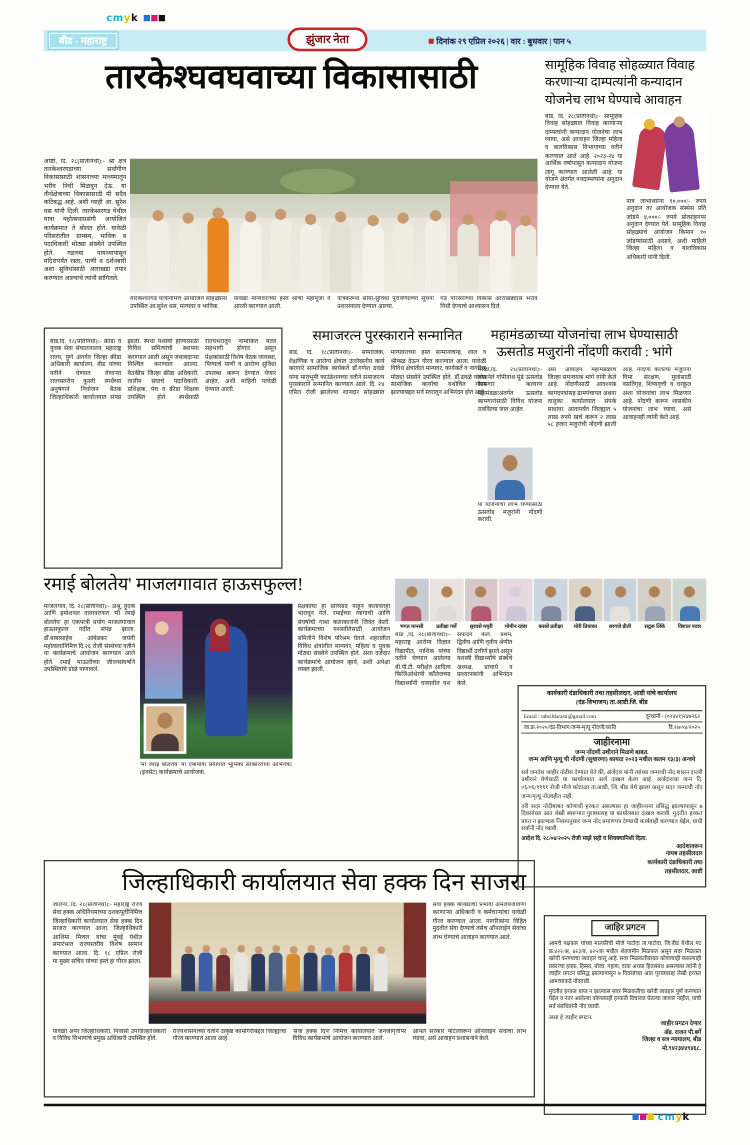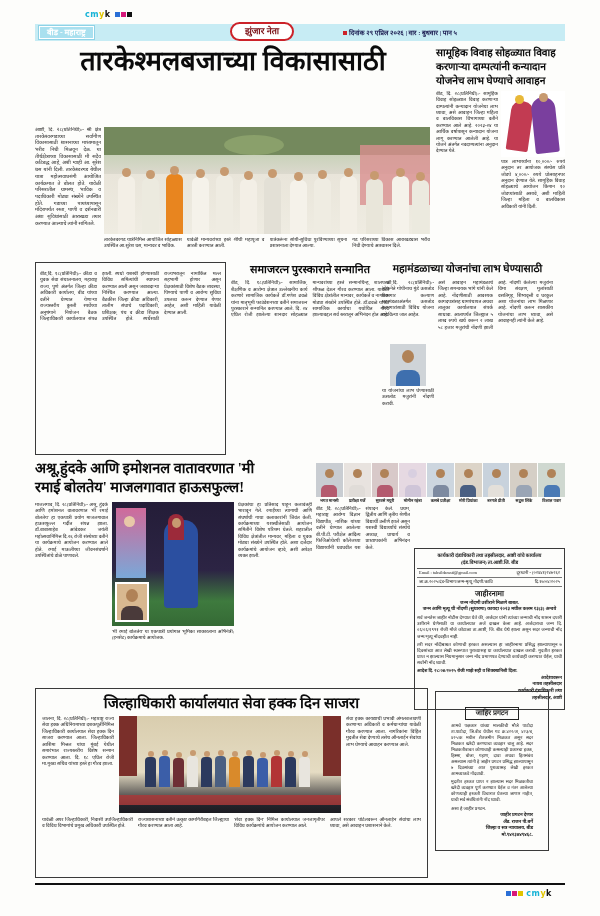--- a/index.html
+++ b/index.html
@@ -19,21 +19,21 @@
     border:1px solid #ffffff;outline:1px solid #8fd2e6;color:#ffffff;font-weight:bold;
     font-size:8px;line-height:11px;white-space:nowrap}
   .pill{position:absolute;left:195px;top:-2px;width:64px;height:19px;background:#ffffff;
     border:2px solid #cc2229;border-radius:10px;text-align:center;font-weight:bold;
     font-size:9px;line-height:15px;color:#7a1016;white-space:nowrap}
   .issue{position:absolute;left:308px;top:4px;font-size:6.6px;font-weight:bold;color:#16164c;white-space:nowrap}
   .issue b{display:inline-block;width:4px;height:4px;background:#cc2229;margin-right:2px}
 
   
   .h-xl{font-weight:bold;text-align:center;font-size:27px;line-height:1.28;color:#0b0b0b}
-  .h-md{font-weight:bold;text-align:center;color:#0b0b0b}
+  .h-md{font-weight:normal;text-align:center;color:#0b0b0b}
 
   
   .txt{font-size:5px;line-height:1.34;text-align:justify;color:#222;overflow:hidden}
   .cap{font-size:4.8px;line-height:1.3;text-align:justify;color:#222;overflow:hidden}
 
   .abs{position:absolute}
   .box{border:1px solid #3a3a3a}
 
   
   .photo{position:relative;overflow:hidden}
@@ -70,21 +70,21 @@
     <i class="sq1"></i><i class="sq2"></i><i class="sq4"></i>
   </div>
 
   <div class="hbar">
     <span class="edition">बीड - महाराष्ट्र</span>
     <span class="pill">झुंजार नेता</span>
     <span class="issue"><b></b><span>दिनांक २९ एप्रिल २०२६ | वार : बुधवार | पान ५</span></span>
   </div>
 
   <div class="abs h-xl" style="left:35px;top:44px;width:396px">
-    <div>तारकेश्मलबजाच्या विकासासाठी</div>
+    <div>तारकेश्घवघवाच्या विकासासाठी</div>
   </div>
 
   <div class="abs txt" style="left:35px;top:127px;width:66px;height:131px">आष्टी, दि. २८(प्रतिनिधी):- श्री क्षेत्र तारकेश्वरगडाच्या सर्वांगीण विकासासाठी शासनाच्या माध्यमातून भरीव निधी मिळवून देऊ. या तीर्थक्षेत्राच्या विकासासाठी मी सदैव कटिबद्ध आहे, अशी ग्वाही आ. सुरेश धस यांनी दिली. तारकेश्वरगड येथील यात्रा महोत्सवाप्रसंगी आयोजित कार्यक्रमात ते बोलत होते. यावेळी परिसरातील ग्रामस्थ, भाविक व पदाधिकारी मोठ्या संख्येने उपस्थित होते. गडाच्या पायथ्यापासून मंदिरापर्यंत रस्ता, पाणी व दर्शनबारी अशा सुविधांसाठी आराखडा तयार करण्यात आल्याचे त्यांनी सांगितले.</div>
   <div class="abs photo" style="left:104px;top:127px;width:326px;height:107px;background:linear-gradient(#74895d 0%,#74895d 26%,#c9d2ba 26%,#dcd9ce 44%,#e9e5da 44%,#efece2 100%)">
     <div style="position:absolute;right:0;top:18px;width:70px;height:60px;background:#d99090;opacity:.8"></div>
     <div style="position:absolute;left:120px;top:8px;width:60px;height:20px;background:#8aa06b;border-radius:50%"></div>
     <i class="p" style="left:14px;height:58px;background:#f3efe6"></i>
     <i class="p" style="left:38px;height:56px;background:#eceadf"></i>
     <i class="p" style="left:62px;height:60px;background:#e8851f"></i>
     <i class="p" style="left:88px;height:57px;background:#f5f2ea"></i>
@@ -128,37 +128,37 @@
   <div class="abs" style="left:231px;top:262px;width:158px;height:193px">
     <div class="h-md" style="font-size:11px;line-height:1.3">
       <div>समाजरत्न पुरस्काराने सन्मानित</div>
     </div>
     <div class="txt" style="margin-top:4px;height:155px;columns:2;column-gap:5px;font-size:4.8px">बीड, दि. १८(प्रतिनिधी):- सामाजिक, शैक्षणिक व आरोग्य क्षेत्रात उल्लेखनीय कार्य करणारे सामाजिक कार्यकर्ते डॉ.गणेश ढवळे यांना मातृभूमी फाउंडेशनच्या वतीने समाजरत्न पुरस्काराने सन्मानित करण्यात आले. दि. २४ एप्रिल रोजी झालेल्या शानदार सोहळ्यात मान्यवरांच्या हस्ते सन्मानचिन्ह, शाल व श्रीफळ देऊन गौरव करण्यात आला. यावेळी विविध क्षेत्रांतील मान्यवर, कार्यकर्ते व नागरिक मोठ्या संख्येने उपस्थित होते. डॉ.ढवळे यांच्या सामाजिक कार्याचा यथोचित गौरव झाल्याबद्दल सर्व स्तरातून अभिनंदन होत आहे.</div>
   </div>
 
   <div class="abs" style="left:382px;top:262px;width:171px;height:193px">
     <div class="h-md" style="font-size:10.6px;line-height:1.3">
       <div>महामंडळाच्या योजनांचा लाभ घेण्यासाठी</div>
+      <div>ऊसतोड मजुरांनी नोंदणी करावी : भांगे</div>
     </div>
     <div style="display:flex;gap:4px;margin-top:4px;height:158px">
       <div style="width:52px">
         <div class="txt" style="font-size:4.8px;height:62px">परळी,दि. २८(प्रतिनिधी):- लोकनेते गोपीनाथ मुंडे ऊसतोड कामगार कल्याण महामंडळाअंतर्गत ऊसतोड कामगारांसाठी विविध योजना राबविल्या जात आहेत.</div>
         <div class="photo" style="width:36px;height:42px;margin:2px auto;background:#cfd4d8">
           <i style="position:absolute;left:50%;top:6px;margin-left:-6px;width:12px;height:13px;border-radius:50%;background:#b08257"></i>
           <u style="position:absolute;left:50%;bottom:0;margin-left:-12px;width:24px;height:16px;border-radius:8px 8px 0 0;background:#3e6fae"></u>
         </div>
         <div class="txt" style="font-size:4.8px;height:44px">या योजनांचा लाभ घेण्यासाठी ऊसतोड मजुरांनी नोंदणी करावी.</div>
       </div>
       <div class="txt" style="flex:1;columns:2;column-gap:5px;font-size:4.8px">असे आवाहन महामंडळाचे जिल्हा समन्वयक भांगे यांनी केले आहे. नोंदणीसाठी आवश्यक कागदपत्रांसह ग्रामपंचायत अथवा तालुका कार्यालयात संपर्क साधावा. आतापर्यंत जिल्ह्यात ५ लाख रुपये खर्च करून २ लाख ५८ हजार मजुरांची नोंदणी झाली आहे. नोंदणी केलेल्या मजुरांना विमा संरक्षण, मुलांसाठी वसतिगृह, शिष्यवृत्ती व घरकुल अशा योजनांचा लाभ मिळणार आहे. नोंदणी करून शासकीय योजनांचा लाभ घ्यावा, असे आवाहनही त्यांनी केले आहे.</div>
     </div>
   </div>
 
   <div class="abs" style="left:35px;top:459px;width:277px">
     <div class="h-md" style="font-size:14.5px;line-height:1.3;text-align:left">
-      <div>अश्रू,हुंदके आणि इमोशनल वातावरणात 'मी</div>
       <div>रमाई बोलतेय' माजलगावात हाऊसफुल्ल!</div>
     </div>
     <div style="display:flex;gap:4px;margin-top:5px">
       <div class="txt" style="width:73px;height:182px;font-size:4.8px">माजलगाव, दि. २८(प्रतिनिधी):- अश्रू, हुंदके आणि इमोशनल वातावरणात 'मी रमाई बोलतेय' हा एकपात्री प्रयोग माजलगावात हाऊसफुल्ल गर्दीत संपन्न झाला. डॉ.बाबासाहेब आंबेडकर जयंती महोत्सवानिमित्त दि.२६ रोजी संस्थेच्या वतीने या कार्यक्रमाचे आयोजन करण्यात आले होते. रमाई माऊलीच्या जीवनसंघर्षाने उपस्थितांचे डोळे पाणावले.</div>
       <div style="width:122px">
         <div class="photo" style="width:122px;height:124px;background:linear-gradient(#241d38 0%,#2c2444 55%,#3e7a3e 80%,#356a35 100%)">
           <div style="position:absolute;left:4px;top:6px;width:30px;height:70px;background:linear-gradient(#d06a9a,#7aa8d8)"></div>
           <div style="position:absolute;left:12px;top:14px;width:11px;height:11px;border-radius:50%;background:#e8c8a8"></div>
           <div style="position:absolute;left:52px;top:18px;width:34px;height:88px;background:#2b4fa0;border-radius:14px 14px 4px 4px"></div>
           <div style="position:absolute;left:56px;top:12px;width:16px;height:26px;background:#9c2a3a;border-radius:8px 8px 0 0"></div>
@@ -250,21 +250,21 @@
     <div style="margin-top:2px;font-weight:bold">आदेश दि. २८/०४/२०२५ रोजी माझे सही व शिक्क्यानिशी दिला.</div>
     <div class="sig">
       <div>आदेशावरून</div>
         <div>नायब तहसीलदार</div>
         <div>कार्यकारी दंडाधिकारी तथा</div>
         <div>तहसीलदार, आष्टी</div>
     </div>
   </div>
 
   <div class="abs box" style="left:35px;top:688px;width:393px;height:190px;padding:3px 6px">
-    <div class="h-md" style="font-size:15px;text-align:center">जिल्हाधिकारी कार्यालयात सेवा हक्क दिन साजरा</div>
+    <div class="h-md" style="font-size:19px;text-align:right">जिल्हाधिकारी कार्यालयात सेवा हक्क दिन साजरा</div>
     <div style="display:flex;gap:5px;margin-top:4px">
       <div class="txt" style="width:72px;height:97px;font-size:4.8px">जालना, दि. २८(प्रतिनिधी):- महाराष्ट्र राज्य सेवा हक्क अधिनियमाच्या दशकपूर्तीनिमित्त जिल्हाधिकारी कार्यालयात सेवा हक्क दिन साजरा करण्यात आला. जिल्हाधिकारी आशिमा मित्तल यांचा मुंबई येथील समारंभात राज्यस्तरीय विशेष सन्मान करण्यात आला. दि. १८ एप्रिल रोजी मा.मुख्य सचिव यांच्या हस्ते हा गौरव झाला.</div>
       <div class="photo" style="width:222px;height:97px;background:linear-gradient(#d9cdae 0%,#e5dcc3 58%,#23232a 92%,#1b1b20 100%)">
         <div style="position:absolute;left:0;top:0;width:18px;height:60px;background:#7a2f2a"></div>
         <div style="position:absolute;right:0;top:0;width:18px;height:60px;background:#7a2f2a"></div>
         <i class="ps" style="left:26px;bottom:26px;height:30px;background:#2c3a5e"></i>
         <i class="ps" style="left:40px;bottom:26px;height:31px;background:#3b5ea8"></i>
         <i class="ps" style="left:54px;bottom:26px;height:29px;background:#6e2f35"></i>
         <i class="ps" style="left:68px;bottom:26px;height:31px;background:#e8e5de"></i>
         <i class="ps" style="left:82px;bottom:26px;height:30px;background:#2c3a5e"></i>
@@ -280,21 +280,21 @@
       <div class="txt" style="flex:1;height:97px;font-size:4.8px">सेवा हक्क कायद्याची प्रभावी अंमलबजावणी करणाऱ्या अधिकारी व कर्मचाऱ्यांचा यावेळी गौरव करण्यात आला. नागरिकांना विहित मुदतीत सेवा देण्याचे तसेच ऑनलाईन सेवांचा लाभ घेण्याचे आवाहन करण्यात आले.</div>
     </div>
     <div style="display:flex;gap:5px;margin-top:4px;height:42px">
       <div class="txt" style="flex:1;font-size:4.8px">यावेळी अपर जिल्हाधिकारी, निवासी उपजिल्हाधिकारी व विविध विभागांचे प्रमुख अधिकारी उपस्थित होते.</div>
       <div class="txt" style="flex:1;font-size:4.8px">राज्यशासनाच्या वतीने उत्कृष्ट कामगिरीबद्दल जिल्ह्याचा गौरव करण्यात आला आहे.</div>
       <div class="txt" style="flex:1;font-size:4.8px">'सेवा हक्क दिन' निमित्त कार्यालयात जनजागृतीपर विविध कार्यक्रमांचे आयोजन करण्यात आले.</div>
       <div class="txt" style="flex:1;font-size:4.8px">आपले सरकार पोर्टलवरून ऑनलाईन सेवांचा लाभ घ्यावा, असे आवाहन प्रशासनाने केले.</div>
     </div>
   </div>
 
-  <div class="abs box notice" style="left:435px;top:691px;width:114px;height:160px;padding:15px">
+  <div class="abs box notice" style="left:435px;top:732px;width:130px;height:160px;padding:3px">
     <div style="text-align:center">
       <span style="display:inline-block;border:1px solid #222;font-weight:bold;font-size:7px;padding:1px 10px">जाहिर प्रगटन</span>
     </div>
     <div style="margin-top:3px;font-size:4.4px">आमचे पक्षकार यांच्या मालकीची मौजे पाटोदा ता.पाटोदा, जि.बीड येथील गट क्र.४२२/अ, ४२३/ब, ४२५/क मधील शेतजमीन मिळकत असून सदर मिळकत खरेदी करण्याचा व्यवहार चालू आहे. सदर मिळकतीबाबत कोणाचाही कसल्याही प्रकारचा हक्क, हिस्सा, बोजा, गहाण, दावा अथवा हितसंबंध असल्यास त्यांनी हे जाहीर प्रगटन प्रसिद्ध झाल्यापासून ७ दिवसांच्या आत पुराव्यासह लेखी हरकत आमच्याकडे नोंदवावी.</div>
     <div style="margin-top:2px;font-size:4.4px">मुदतीत हरकत प्राप्त न झाल्यास सदर मिळकतीचा खरेदी व्यवहार पूर्ण करण्यात येईल व नंतर आलेल्या कोणत्याही हरकती विचारात घेतल्या जाणार नाहीत, याची सर्व संबंधितांनी नोंद घ्यावी.</div>
     <div style="margin-top:3px;font-size:4.6px">असा हे जाहीर प्रगटन.</div>
     <div class="sig">
       <div>जाहीर प्रगटन देणार</div>
         <div>अ‍ॅड. राजन पी.बर्गे</div>
         <div>जिल्हा व सत्र न्यायालय, बीड</div>

